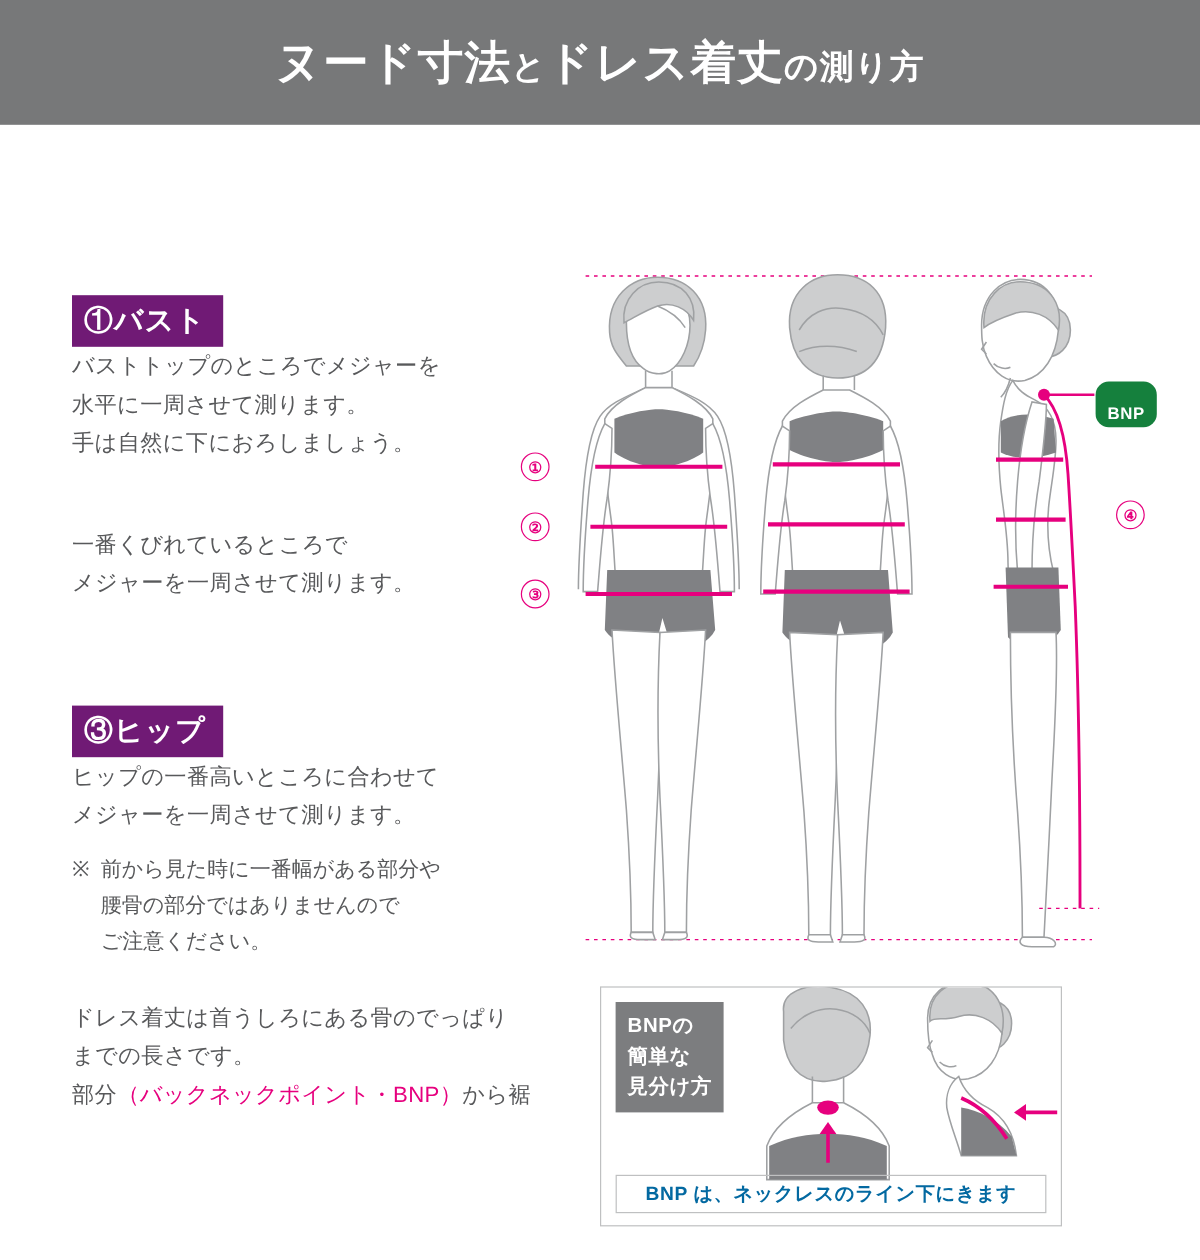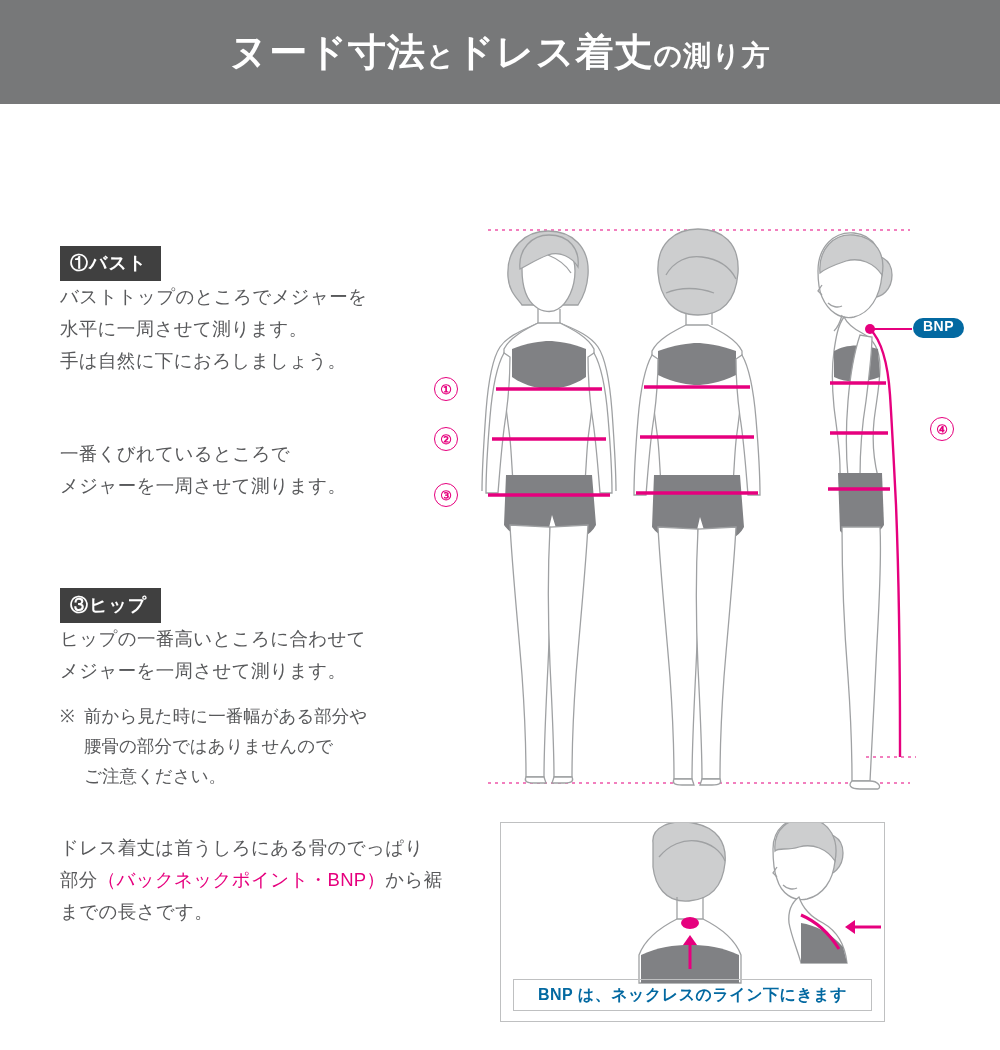--- a/index.html
+++ b/index.html
@@ -30,22 +30,22 @@
   .intro {
     position:absolute; left:62px; top:128px; width:880px;
     font-size:19.5px; line-height:1.95; color:#58595b;
     letter-spacing:0.5px;
   }
 
   
   .section { position:absolute; left:60px; width:430px; }
   .sec-label {
     display:inline-block;
-    background:#404040; color:#ffffff;
-    font-size:18px; font-weight:bold;
+    background:#701a75; color:#ffffff;
+    font-size:24px; font-weight:bold;
     padding:5px 14px 6px 10px;
     letter-spacing:1px;
   }
   .sec-body {
     font-size:18.5px; line-height:1.72; color:#58595b;
     letter-spacing:0.3px;
   }
   .note {
     margin-top:14px; font-size:17.5px; line-height:1.72; color:#58595b;
     display:flex;
@@ -58,22 +58,22 @@
   #sec2 { top:438px; }
   #sec3 { top:588px; }
   #sec4 { top:832px; }
   #sec4 .sec-body { width:460px; }
 
   
   .figures { position:absolute; left:430px; top:225px; width:540px; height:585px; }
 
   .bnp-pill {
     position:absolute; right:6px; top:93px;
-    background:#0369a1; color:#fff; font-size:14px; font-weight:bold;
-    border-radius:11px; padding:0 10px 4px; letter-spacing:0.5px;
+    background:#15803d; color:#fff; font-size:14px; font-weight:bold;
+    border-radius:11px; padding:18px 10px 4px; letter-spacing:0.5px;
   }
 
   .num-bubble {
     position:absolute; width:24px; height:24px; border-radius:50%;
     border:1.6px solid #e6007e; color:#e6007e;
     font-size:13px; font-weight:bold;
     display:flex; align-items:center; justify-content:center;
     background:#fff;
   }
   #nb1 { left:4px; top:152px; }
@@ -141,24 +141,24 @@
         <div>前から見た時に一番幅がある部分や</div>
         <div>腰骨の部分ではありませんので</div>
         <div>ご注意ください。</div>
       </div>
     </div>
   </div>
 
   <div class="section" id="sec4">
     <div class="sec-body">
       <div>ドレス着丈は首うしろにある骨のでっぱり</div>
+      <div>までの長さです。</div>
       <div>
         <span>部分</span><span class="pinktxt">（バックネックポイント・BNP）</span><span>から裾</span>
       </div>
-      <div>までの長さです。</div>
     </div>
   </div>
 
   <div class="figures">
 
     <svg class="svgabs" width="540" height="585" viewBox="0 0 540 585">
       <g fill="none" stroke="#9fa1a3" stroke-width="1.3">
 
         <line x1="58" y1="5" x2="480" y2="5" stroke="#e6007e" stroke-width="1.2" stroke-dasharray="3 4"></line>
         <line x1="58" y1="558" x2="480" y2="558" stroke="#e6007e" stroke-width="1.2" stroke-dasharray="3 4"></line>
@@ -278,20 +278,25 @@
     <div class="bnp-pill">BNP</div>
 
     <div class="num-bubble" id="nb1">①</div>
     <div class="num-bubble" id="nb2">②</div>
     <div class="num-bubble" id="nb3">③</div>
     <div class="num-bubble" id="nb4">④</div>
   </div>
 
   <div class="bnp-box">
 
+    <div class="bnp-tag">
+      <div>BNPの</div>
+      <div>簡単な</div>
+      <div>見分け方</div>
+    </div>
 
     <svg class="svgabs" width="385" height="200" viewBox="0 0 385 200">
       <g fill="none" stroke="#9fa1a3" stroke-width="1.3">
 
         <g>
           <path d="M152 20 C150 4 170 -4 192 0 C216 4 226 20 224 40 C222 60 212 76 188 78 C164 80 154 62 152 44 Z" fill="#cdcecf" stroke="#9fa1a3"></path>
           <path d="M158 34 C168 22 182 16 196 18 C210 20 220 28 224 38" stroke="#9fa1a3"></path>
 
           <path d="M176 74 L176 98 M202 74 L202 96" stroke="#9fa1a3"></path>
 

